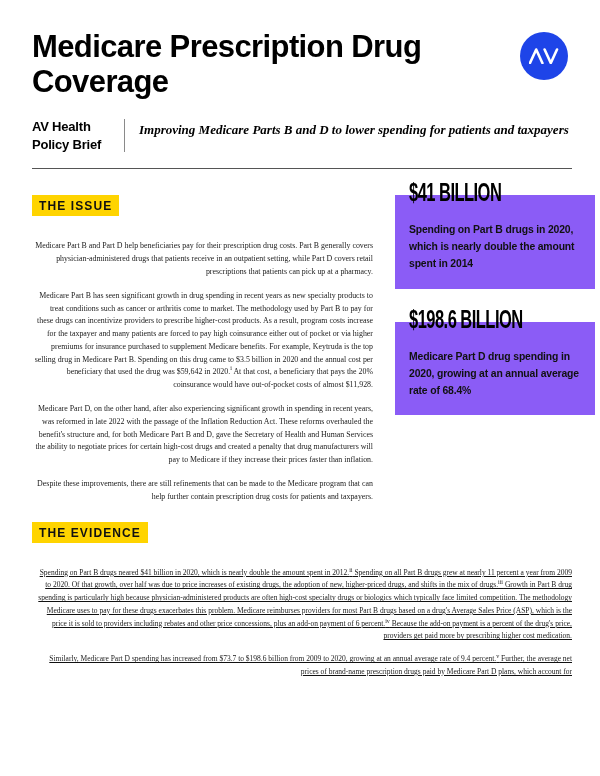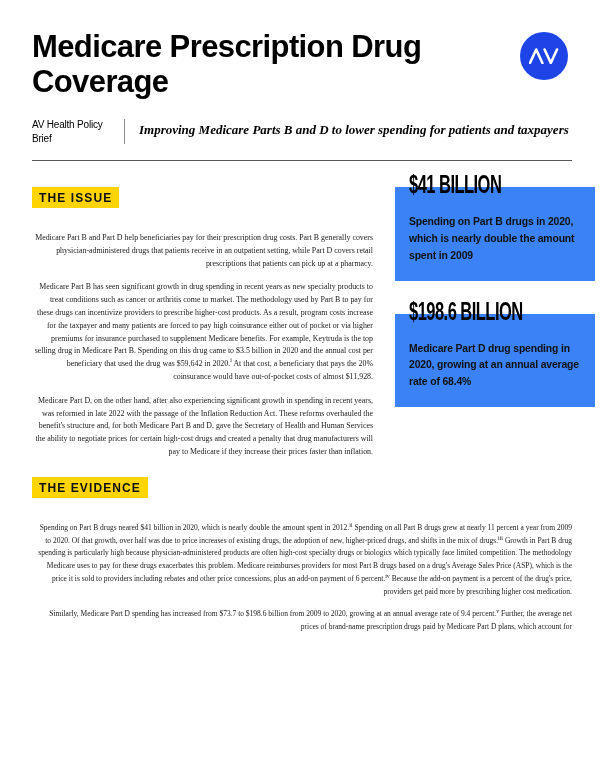--- a/index.html
+++ b/index.html
@@ -52,22 +52,22 @@
   }
   .logo-circle svg { display: block; }
 
   .brandrow {
     display: flex;
     align-items: flex-start;
     margin-top: 19px;
   }
   .brandname {
     font-family: "Liberation Sans", sans-serif;
-    font-weight: normal;
-    font-size: 10px;
+    font-weight: bold;
+    font-size: 13px;
     line-height: 1.38;
     color: #000;
     width: 92px;
     flex: 0 0 92px;
     letter-spacing: -0.2px;
   }
   .brand-divider {
     width: 1px;
     background: #8a8a8a;
     align-self: stretch;
@@ -126,21 +126,21 @@
   }
   p.body:last-child { margin-bottom: 0; }
   sup { font-size: 6px; vertical-align: super; line-height: 0; }
 
   
   .statcard {
     position: relative;
     margin-bottom: 33px;
   }
   .statcard .panel {
-    background: #3b82f6;
+    background: #8b5cf6;
     padding: 16px 14px 16px 14px;
   }
   .statnum {
     font-family: "Liberation Sans", sans-serif;
     font-weight: bold;
     font-size: 25px;
     line-height: 0.92;
     letter-spacing: -0.8px;
     color: #000;
     transform: scaleX(0.66);
@@ -157,20 +157,21 @@
     font-size: 10.4px;
     line-height: 1.62;
     color: #111;
     margin: 0;
     letter-spacing: -0.15px;
   }
 
   
   .evidence {
     margin-top: 18px;
+    text-decoration: underline;
   }
   .evidence p.body { font-size: 7.5px; line-height: 1.70; margin-bottom: 10px; }
 </style>
 </head>
 <body>
 
 <div class="page">
 
   <div class="header">
     <h1 class="title">Medicare Prescription Drug Coverage</h1>
@@ -197,28 +198,29 @@
 
     <div class="col-left">
       <div class="tag">THE ISSUE</div>
 
       <p class="body">Medicare Part B and Part D help beneficiaries pay for their prescription drug costs. Part B generally covers physician-administered drugs that patients receive in an outpatient setting, while Part D covers retail prescriptions that patients can pick up at a pharmacy.</p>
 
       <p class="body"><span>Medicare Part B has seen significant growth in drug spending in recent years as new specialty products to treat conditions such as cancer or arthritis come to market. The methodology used by Part B to pay for these drugs can incentivize providers to prescribe higher-cost products. As a result, program costs increase for the taxpayer and many patients are forced to pay high coinsurance either out of pocket or via higher premiums for insurance purchased to supplement Medicare benefits. For example, Keytruda is the top selling drug in Medicare Part B. Spending on this drug came to $3.5 billion in 2020 and the annual cost per beneficiary that used the drug was $59,642 in 2020.</span><sup>i</sup><span> At that cost, a beneficiary that pays the 20% coinsurance would have out-of-pocket costs of almost $11,928.</span></p>
 
       <p class="body">Medicare Part D, on the other hand, after also experiencing significant growth in spending in recent years, was reformed in late 2022 with the passage of the Inflation Reduction Act. These reforms overhauled the benefit's structure and, for both Medicare Part B and D, gave the Secretary of Health and Human Services the ability to negotiate prices for certain high-cost drugs and created a penalty that drug manufacturers will pay to Medicare if they increase their prices faster than inflation.</p>
 
+      <p class="body">Despite these improvements, there are still refinements that can be made to the Medicare program that can help further contain prescription drug costs for patients and taxpayers.</p>
     </div>
 
     <div class="col-right">
 
       <div class="statcard">
         <div class="panel">
           <div class="statnum">$41 BILLION</div>
-          <p class="statdesc">Spending on Part B drugs in 2020, which is nearly double the amount spent in 2009</p>
+          <p class="statdesc">Spending on Part B drugs in 2020, which is nearly double the amount spent in 2014</p>
         </div>
       </div>
 
       <div class="statcard">
         <div class="panel">
           <div class="statnum">$198.6 BILLION</div>
           <p class="statdesc">Medicare Part D drug spending in 2020, growing at an annual average rate of 68.4%</p>
         </div>
       </div>
 

